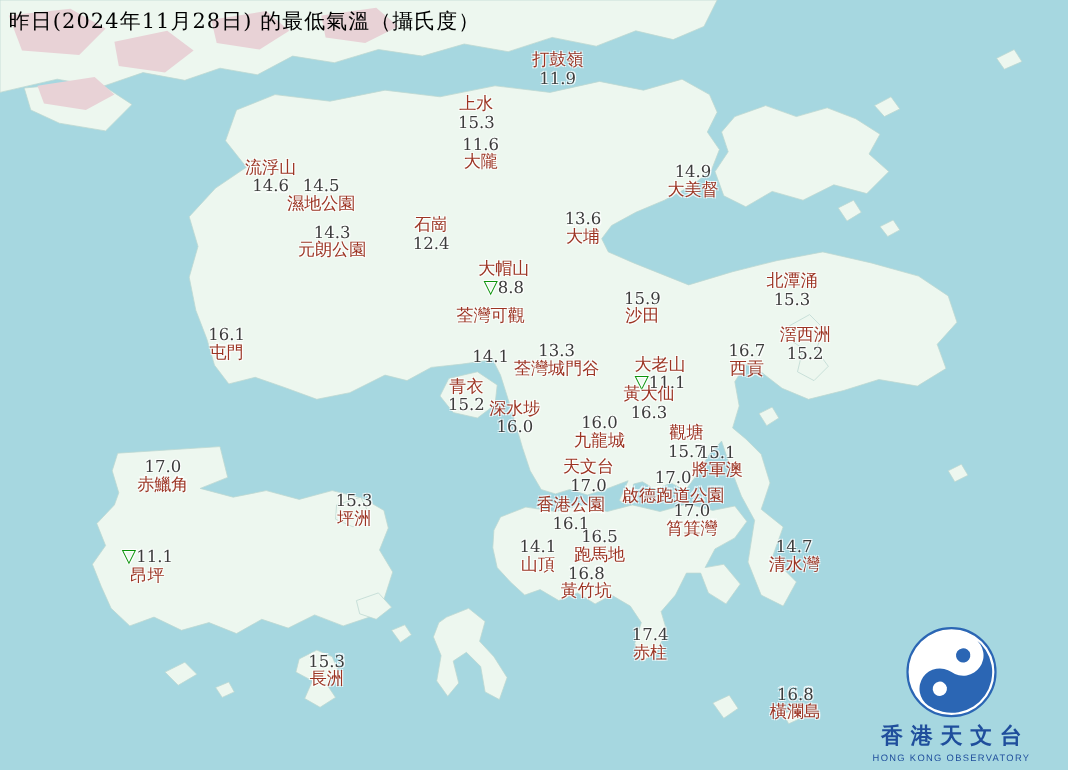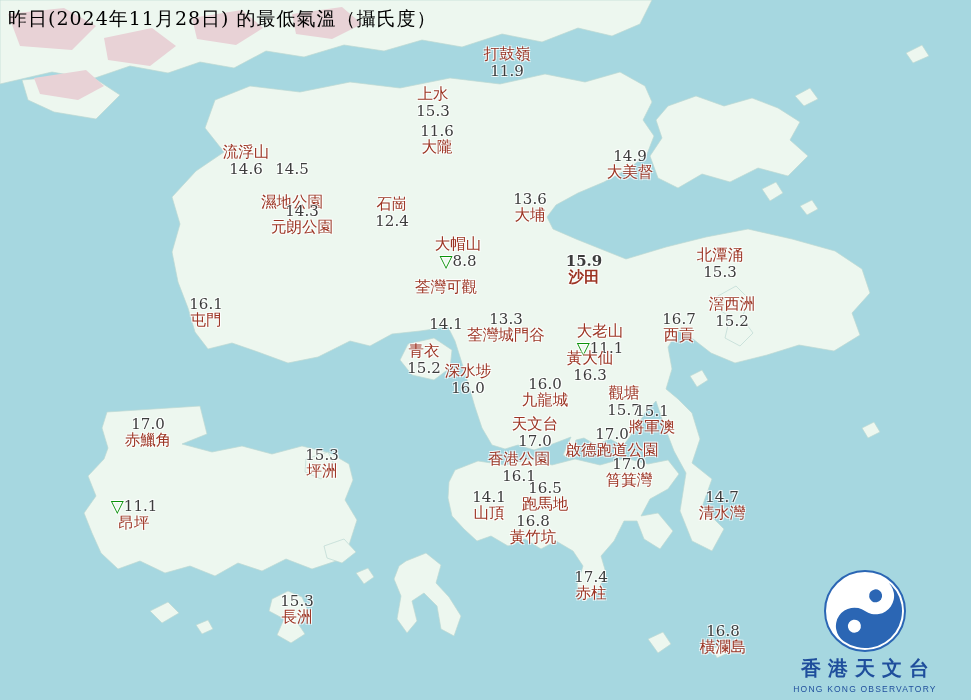--- a/index.html
+++ b/index.html
@@ -130,21 +130,21 @@
           <span>11.6</span>
         </div>
         <div class="s-name">大隴</div>
       </div>
       <div class="station" style="left: 246px; top: 144px;">
         <div class="s-name">流浮山</div>
         <div class="s-value">
           <span>14.6</span>
         </div>
       </div>
-      <div class="station" style="left: 292px; top: 161px; gap: 17px;">
+      <div class="station" style="left: 292px; top: 161px;">
         <div class="s-value">
           <span>14.5</span>
         </div>
         <div class="s-name">濕地公園</div>
       </div>
       <div class="station" style="left: 630px; top: 148px;">
         <div class="s-value">
           <span>14.9</span>
         </div>
         <div class="s-name">大美督</div>
@@ -173,21 +173,21 @@
           <span class="tri">▽</span>
           <span>8.8</span>
         </div>
       </div>
       <div class="station" style="left: 720px; top: 247px;">
         <div class="s-name">北潭涌</div>
         <div class="s-value">
           <span>15.3</span>
         </div>
       </div>
-      <div class="station" style="left: 584px; top: 253px; font-weight: bold;">
+      <div class="station" style="left: 584px; top: 263px;">
         <div class="s-value">
           <span>15.9</span>
         </div>
         <div class="s-name">沙田</div>
       </div>
       <div class="station" style="left: 446px; top: 279px; gap: 20px;">
         <div class="s-name">荃灣可觀</div>
         <div class="s-value">
           <span>14.1</span>
         </div>

